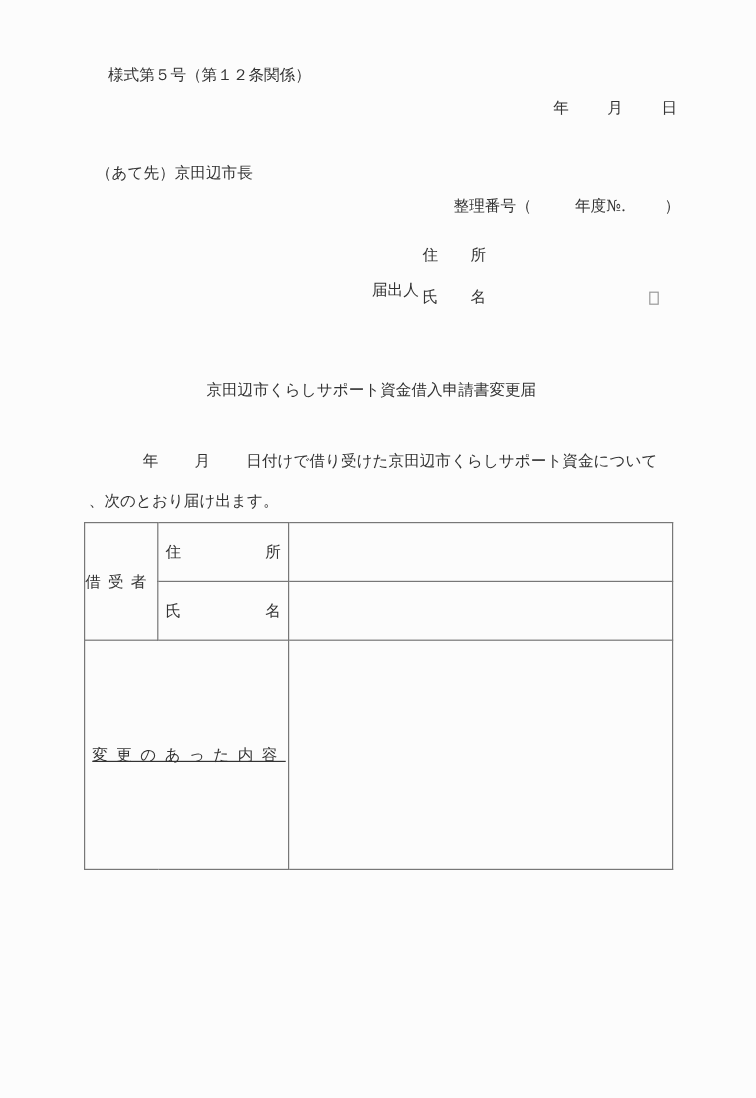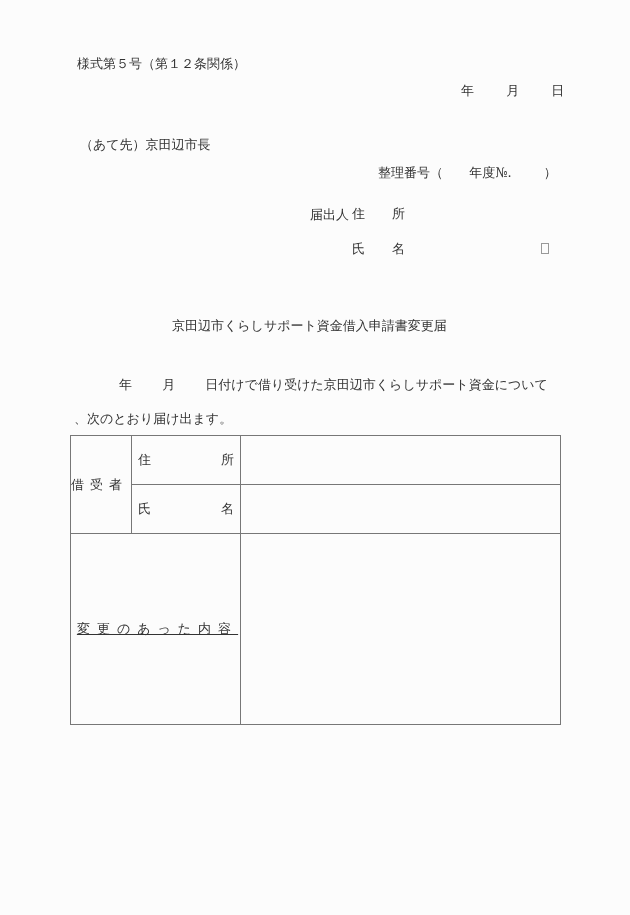--- a/index.html
+++ b/index.html
@@ -12,40 +12,40 @@
   table.form {
     position: absolute; left: 70px; top: 435px; width: 491px; border-collapse: collapse;
   }
   table.form td { border: 1.2px solid #777; padding: 0; font-size: 13px; color: #333; }
   .cell-label { display: flex; justify-content: space-between; padding: 0 6px 0 6px; }
   .box-glyph { display: inline-block; width: 6px; height: 9px; border: 1px solid #999; }
 </style>
 </head>
 <body>
 
-<div class="abs" style="left:77px; top:57px;">様式第５号（第１２条関係）</div>
+<div class="abs" style="left:90px; top:57px;">様式第５号（第１２条関係）</div>
 
 <div class="abs" style="left:461px; top:84px;">
   <span>年</span>
   <span style="margin-left:28px;">月</span>
   <span style="margin-left:28px;">日</span>
 </div>
 
 <div class="abs" style="left:80px; top:138px;">（あて先）京田辺市長</div>
 
 <div class="abs" style="left:378px; top:166px;">
   <span>整理番号（</span>
-  <span style="margin-left:22px;">年度№.</span>
+  <span style="margin-left:32px;">年度№.</span>
   <span style="margin-left:28px;">）</span>
 </div>
 
 <div class="abs" style="left:352px; top:207px;">
   <span>住</span><span style="margin-left:27px;">所</span>
 </div>
-<div class="abs" style="left:310px; top:208px;">届出人</div>
+<div class="abs" style="left:310px; top:236px;">届出人</div>
 <div class="abs" style="left:352px; top:242px;">
   <span>氏</span><span style="margin-left:27px;">名</span>
 </div>
 <div class="abs" style="left:541px; top:243px;"><span class="box-glyph"></span></div>
 
 <div class="abs" style="left:172px; top:319px; font-size:13px;">京田辺市くらしサポート資金借入申請書変更届</div>
 
 <div class="abs" style="left:119px; top:378px;">
   <span>年</span>
   <span style="margin-left:26px;">月</span>

